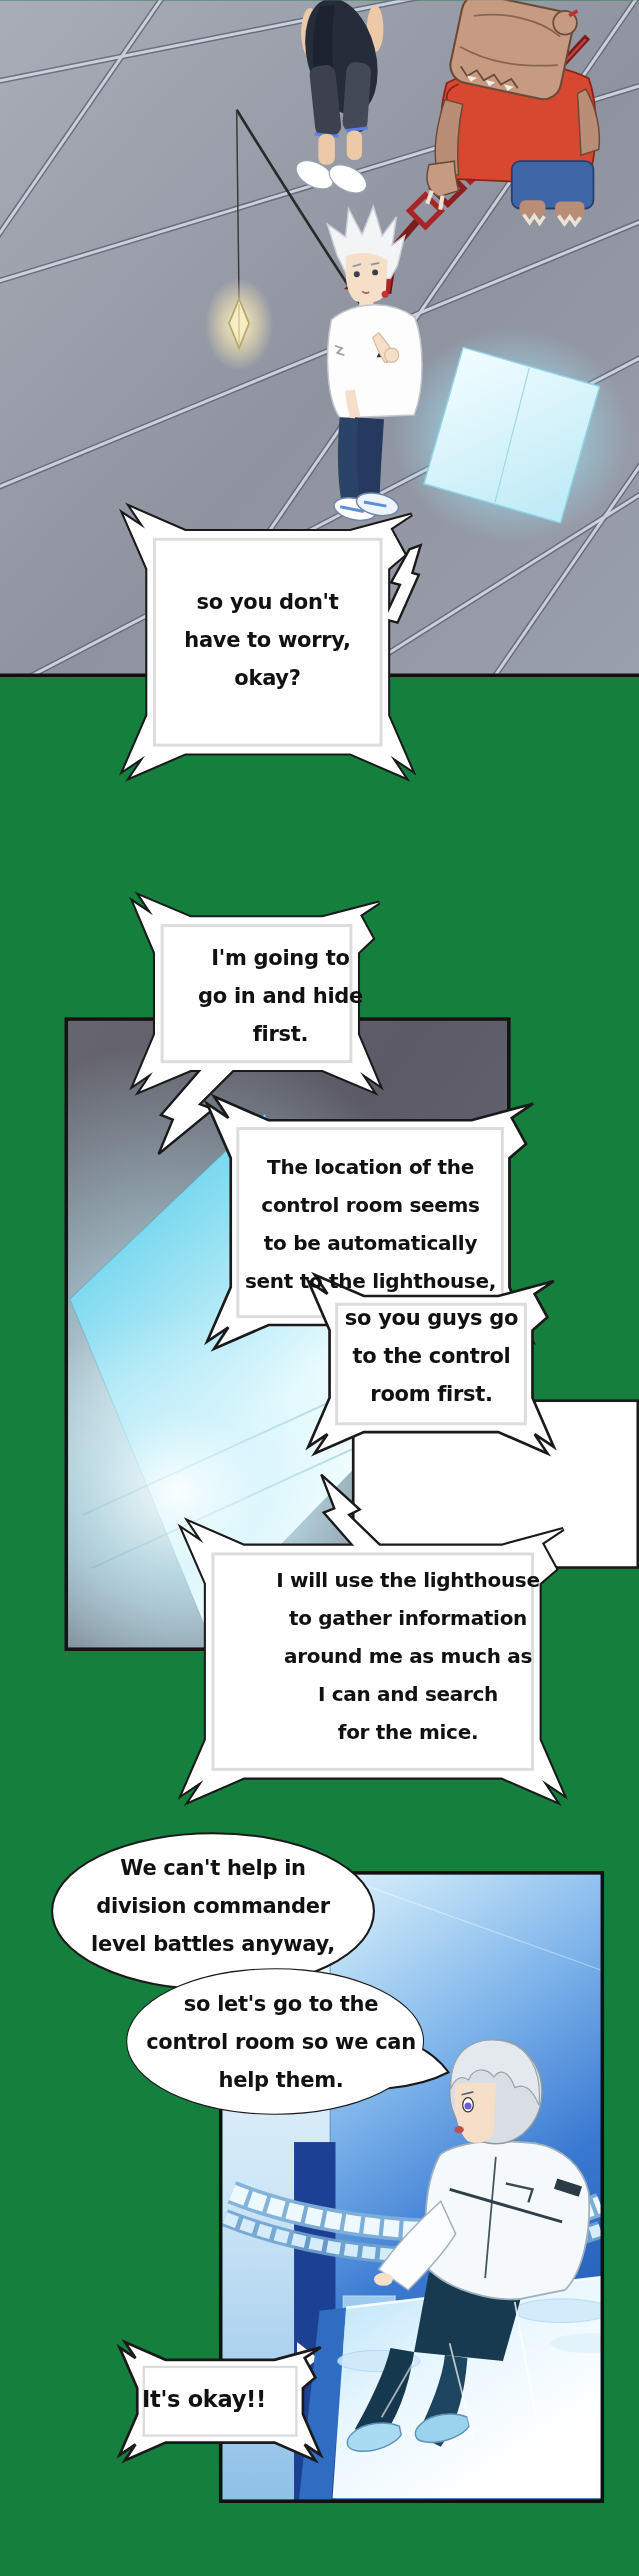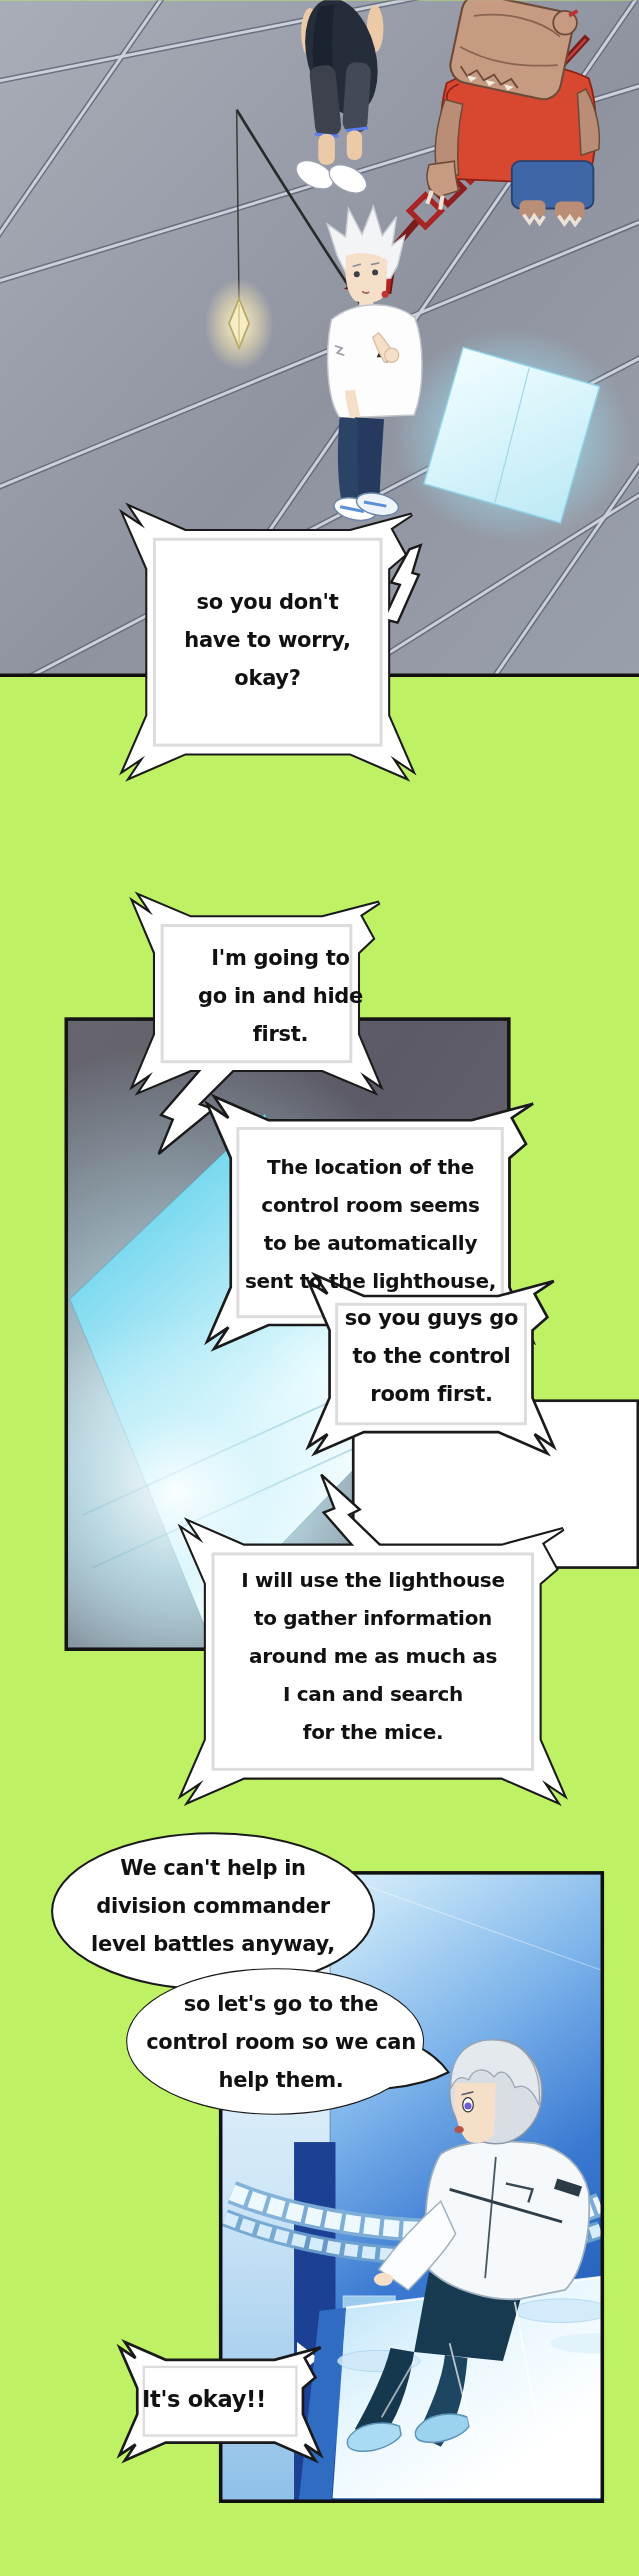--- a/index.html
+++ b/index.html
@@ -1,16 +1,16 @@
 <!DOCTYPE html>
 <html style="font-size:9.5px"><head>
 <meta charset="utf-8">
 <style>
   html,body{margin:0;padding:0;background:#ffffff;}
-  #page{position:relative;width:639px;height:2576px;background:#bef264;overflow:hidden;
+  #page{position:relative;width:639px;height:2576px;background:#15803d;overflow:hidden;
         font-family:"DejaVu Sans",sans-serif;}
   #art{position:absolute;left:0;top:0;}
   .bubble-text{position:absolute;white-space:pre-line;text-align:center;color:#111;
      font-weight:700;font-size:21px;line-height:38px;letter-spacing:-0.3px;z-index:5;}
   .bt-small{font-size:22.5px;line-height:27px;}
 </style>
 </head>
 <body>
 
 <div id="page">
@@ -310,21 +310,21 @@
 <div class="bubble-text" style="left:155px;top:939px;width:203px;margin-left:24px;">I'm going to
 go in and hide
 first.</div>
 <div class="bubble-text" style="left:330px;top:1299px;width:203px;">so you guys go
 to the control
 room first.</div>
 <div class="bubble-text" style="left:231px;top:1148px;width:279px;font-size:20px;">The location of the
 control room seems
 to be automatically
 sent to the lighthouse,</div>
-<div class="bubble-text" style="left:206px;top:1561px;width:334px;font-size:20px;">I will use the lighthouse
+<div class="bubble-text" style="left:206px;top:1561px;width:334px;font-size:20px;padding-left:35px;">I will use the lighthouse
 to gather information
 around me as much as
 I can and search
 for the mice.</div>
 <div class="bubble-text" style="left:62px;top:1849px;width:302px;">We can't help in
 division commander
 level battles anyway,</div>
 <div class="bubble-text" style="left:127px;top:1985px;width:308px;">so let's go to the
 control room so we can
 help them.</div>

